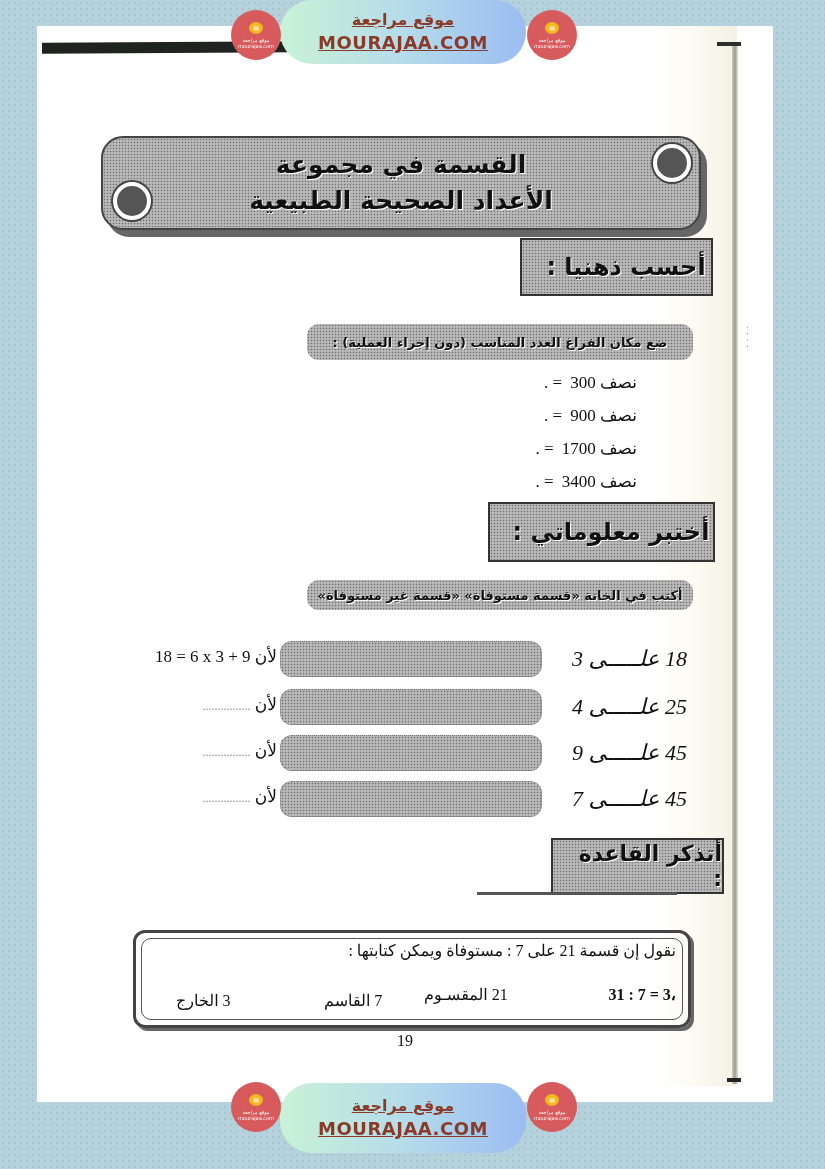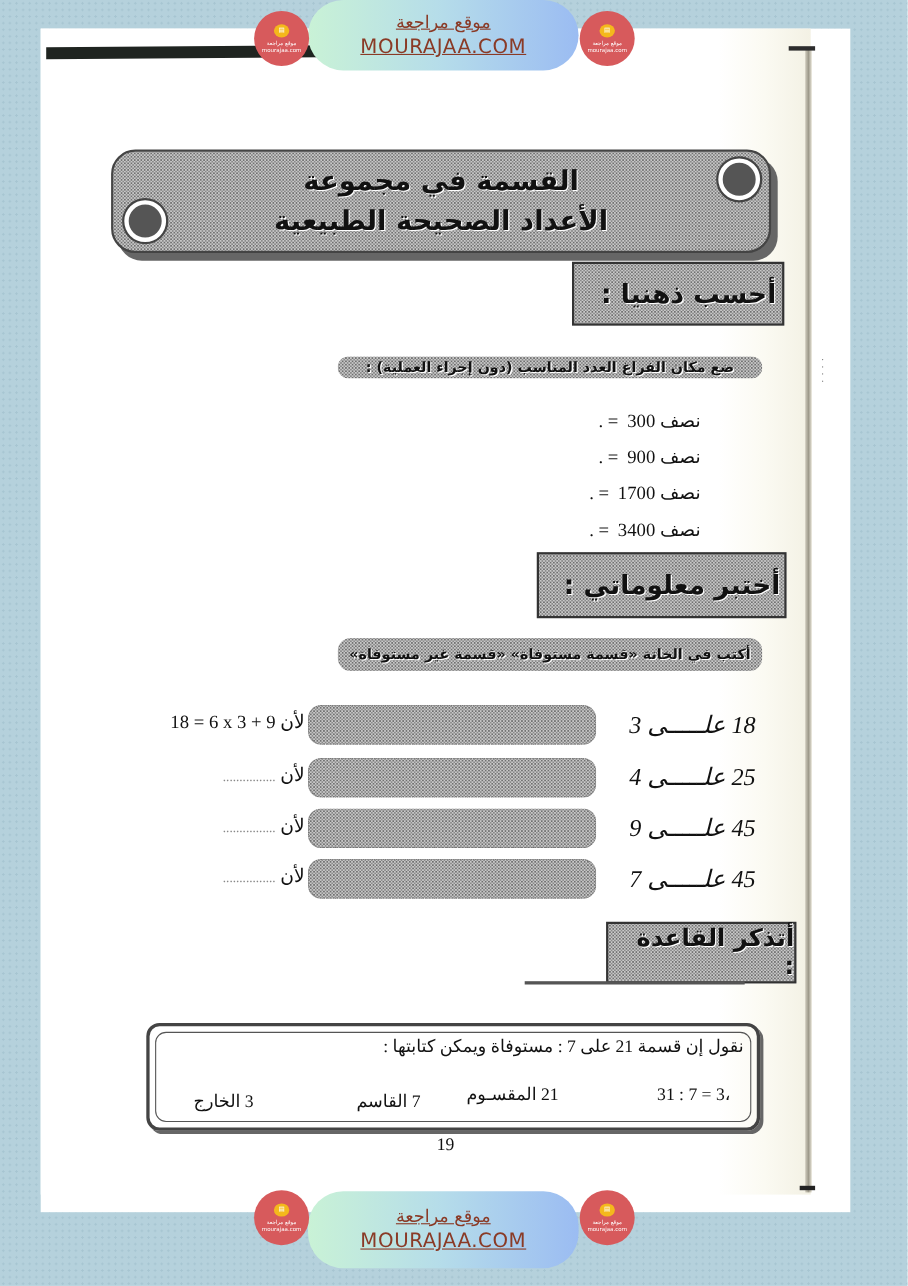--- a/index.html
+++ b/index.html
@@ -83,21 +83,21 @@
   .sh3-underline {
     position: absolute; left: 440px; top: 866px; width: 200px; height: 3px; background: #555;
   }
 
   .instruction {
     position: absolute; direction: rtl; border-radius: 12px;
     font-family: "DejaVu Sans", sans-serif; font-weight: bold; color: #111;
     font-size: 13px; display: flex; align-items: center; justify-content: center;
     text-shadow: 1px 1px 0 #fff; white-space: nowrap;
   }
-  .ins1 { left: 270px; top: 298px; width: 386px; height: 20px; border-radius: 12px; }
+  .ins1 { left: 270px; top: 298px; width: 386px; height: 36px; border-radius: 12px; }
   .ins2 { left: 270px; top: 554px; width: 386px; height: 30px; }
 
   
   .calc-list { position: absolute; left: 420px; top: 340px; width: 180px; direction: rtl; }
   .calc-row {
     height: 33px; display: flex; align-items: center; gap: 8px;
     font-family: "Liberation Serif", serif; font-size: 17px; color: #111;
   }
 
   
@@ -129,36 +129,36 @@
   }
   .rule-line1 {
     position: absolute; right: 12px; top: 8px; direction: rtl;
     font-family: "Liberation Serif", serif; font-size: 16px; color: #111; white-space: nowrap;
   }
   .rule-terms {
     position: absolute; left: 0; right: 0; top: 48px; height: 30px;
     font-family: "Liberation Serif", serif; font-size: 16px; color: #111;
   }
   .term { position: absolute; direction: rtl; white-space: nowrap; }
-  .t-eq { right: 24px; top: 4px; direction: ltr; }
+  .t-eq { right: 12px; top: 4px; direction: ltr; font-weight: bold; }
   .t-div { left: 288px; top: 4px; }
   .t-dsr { left: 188px; top: 10px; }
   .t-quo { left: 40px; top: 10px; }
 
   .page-num {
     position: absolute; left: 360px; top: 1006px; font-family: Liberation Serif, serif;
     font-size: 16px; color: #111;
   }
 
   
   .brand {
     position: absolute; left: 280px; width: 246px; height: 64px; border-radius: 32px;
     background: linear-gradient(to right, #c9f2d6, #b5dcea 50%, #9bbcf2);
     display: flex; flex-direction: column; align-items: center; justify-content: center;
-    font-family: "DejaVu Sans", sans-serif; font-weight: normal; color: #8a3a26;
+    font-family: "DejaVu Sans", sans-serif; font-weight: bold; color: #8a3a26;
   }
   .brand.top { top: 0; }
   .brand.bottom { top: 1083px; height: 70px; }
   .brand-ar { font-size: 16px; text-decoration: underline; direction: rtl; line-height: 22px; }
   .brand-en { font-size: 18px; text-decoration: underline; letter-spacing: 0.5px; line-height: 24px; }
   .badge {
     position: absolute; width: 50px; height: 50px; border-radius: 50%;
     background: #d75a5c; display: flex; flex-direction: column; align-items: center; justify-content: center;
   }
   .badge-icon {

